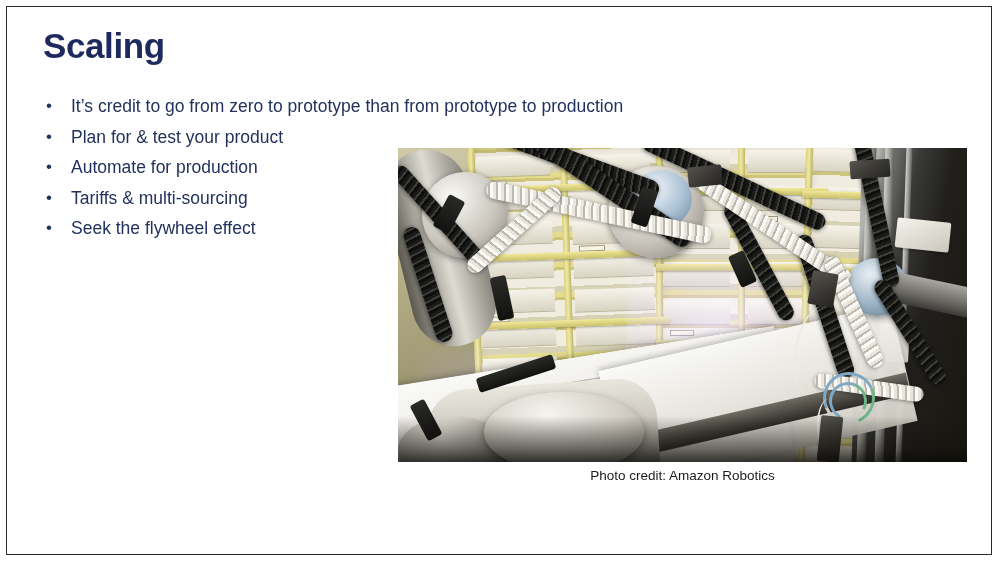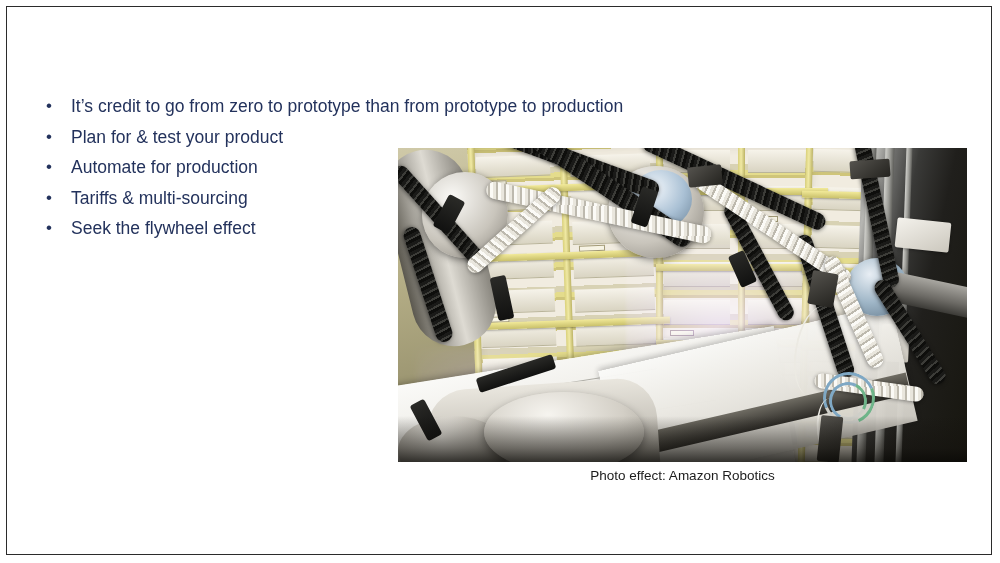--- a/index.html
+++ b/index.html
@@ -320,20 +320,21 @@
     border-left: 2px solid #eceae3;
     border-radius: 50%;
   }
 </style>
 </head>
 <body>
 
 <div class="slide-viewport">
   <div class="slide">
 
+    <div class="slide-title">Scaling</div>
 
     <div class="bullet-list">
 
       <div class="bullet-row">
         <span class="bullet-dot">•</span>
         <span class="bullet-text">It’s credit to go from zero to prototype than from prototype to production</span>
       </div>
 
       <div class="bullet-row">
         <span class="bullet-dot">•</span>
@@ -506,17 +507,17 @@
           <div class="wire-bundle" style="right:100px;top:234px; width:32px; height:32px; transform:rotate(-18deg);"></div>
           <div class="cable-thin" style="right:130px; top:158px; width:40px; height:90px; transform:rotate(10deg);"></div>
           <div class="cable-thin" style="right:118px; top:250px; width:30px; height:70px; transform:rotate(-6deg);"></div>
           <div class="box-dark" style="right:126px; top:268px; width:22px; height:46px; transform:rotate(6deg);"></div>
 
           <div style="position:absolute; left:0; right:0; bottom:0; height:46px;
                       background:linear-gradient(to bottom, rgba(20,18,14,0) 0%, rgba(20,18,14,0.55) 70%, rgba(10,9,6,0.8) 100%);"></div>
         </div>
       </div>
 
-      <div class="photo-caption">Photo effect: Amazon Robotics</div>
+      <div class="photo-caption">Photo credit: Amazon Robotics</div>
     </div>
 
   </div>
 </div>
 
 </body></html>

